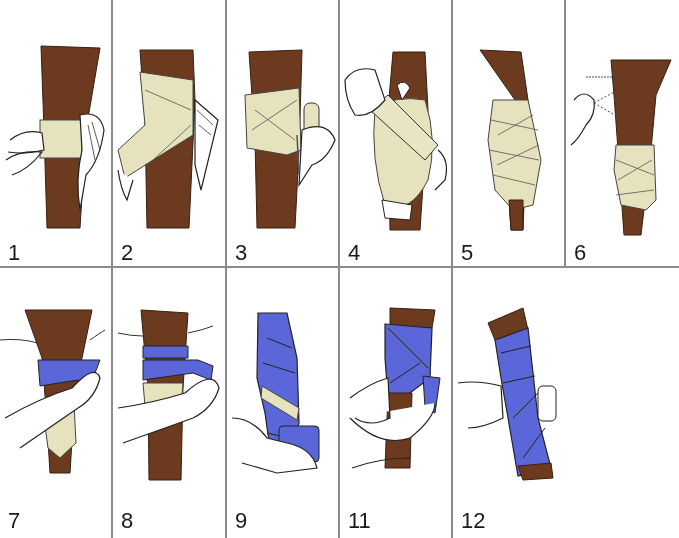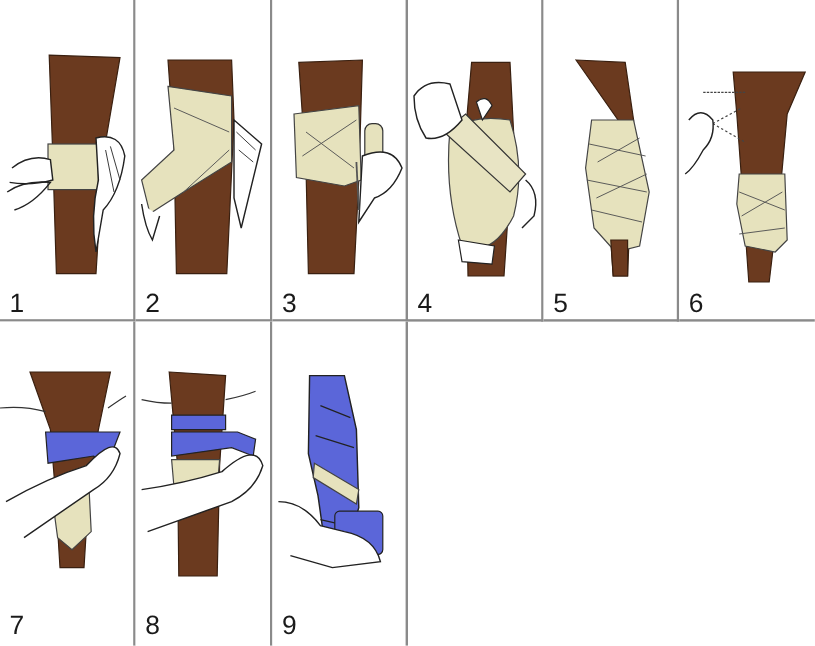--- a/index.html
+++ b/index.html
@@ -117,15 +117,38 @@
       <path d="M31,45 L60,45 L70,90 L72,155 L60,195 L45,195 L38,145 L30,110 Z" fill="#5b66d9" stroke="#222" stroke-width="1.2"></path>
       <path d="M35,118 L72,140 L70,152 L34,130 Z" fill="#e6e2bd" stroke="#444" stroke-width="1"></path>
       <path d="M40,70 L65,80 M36,95 L68,105 M40,165 L62,170" stroke="#222" stroke-width="1" fill="none"></path>
       <rect x="52" y="158" width="40" height="36" rx="4" fill="#5b66d9" stroke="#222" stroke-width="1"></rect>
       <path d="M5,150 Q25,150 40,170 L60,175 Q85,180 90,200 L50,205 L15,195" fill="#fff" stroke="#222" stroke-width="1.2"></path>
     </svg>
     <div class="step-num">9</div>
   </div>
 
 
+  <div class="panel row2 last-row">
+    <svg width="113" height="270">
+      <path d="M50,40 L95,42 L92,60 L50,60 Z" fill="#6b3a1f" stroke="#3a2010" stroke-width="1"></path>
+      <path d="M45,56 L92,60 L90,110 L70,125 L48,130 L45,90 Z" fill="#5b66d9" stroke="#222" stroke-width="1.2"></path>
+      <path d="M48,125 L72,125 L70,200 L45,200 Z" fill="#6b3a1f" stroke="#3a2010" stroke-width="1"></path>
+      <path d="M48,60 L88,100 M50,115 L80,95" stroke="#222" stroke-width="1" fill="none"></path>
+      <path d="M83,108 L100,110 L95,145 L85,140 Z" fill="#5b66d9" stroke="#222" stroke-width="1"></path>
+      <path d="M10,130 Q30,115 48,110 L50,150 Q30,160 15,150 M10,150 Q40,180 70,170 Q95,150 95,135" fill="#fff" stroke="#222" stroke-width="1.2"></path>
+      <path d="M12,200 Q40,190 70,190" stroke="#222" stroke-width="1.2" fill="none"></path>
+    </svg>
+    <div class="step-num">11</div>
+  </div>
 
+  <div class="panel row2 last-col last-row">
+    <svg width="113" height="270">
+      <path d="M35,55 L70,40 L75,62 L42,72 Z" fill="#6b3a1f" stroke="#3a2010" stroke-width="1"></path>
+      <path d="M42,72 L75,60 L85,150 L98,200 L65,208 L55,150 L48,110 Z" fill="#5b66d9" stroke="#222" stroke-width="1.2"></path>
+      <path d="M65,198 L98,195 L100,210 L70,212 Z" fill="#6b3a1f" stroke="#3a2010" stroke-width="1"></path>
+      <path d="M48,85 L78,78 M50,115 L82,108 M60,150 L90,120 M70,190 L92,160" stroke="#222" stroke-width="1" fill="none"></path>
+      <path d="M5,115 Q25,112 48,118 L50,150 Q30,160 15,160" fill="#fff" stroke="#222" stroke-width="1.2"></path>
+      <rect x="85" y="118" width="18" height="35" rx="5" fill="#fff" stroke="#222" stroke-width="1"></rect>
+    </svg>
+    <div class="step-num">12</div>
+  </div>
 
 </div>
 
 </body></html>

